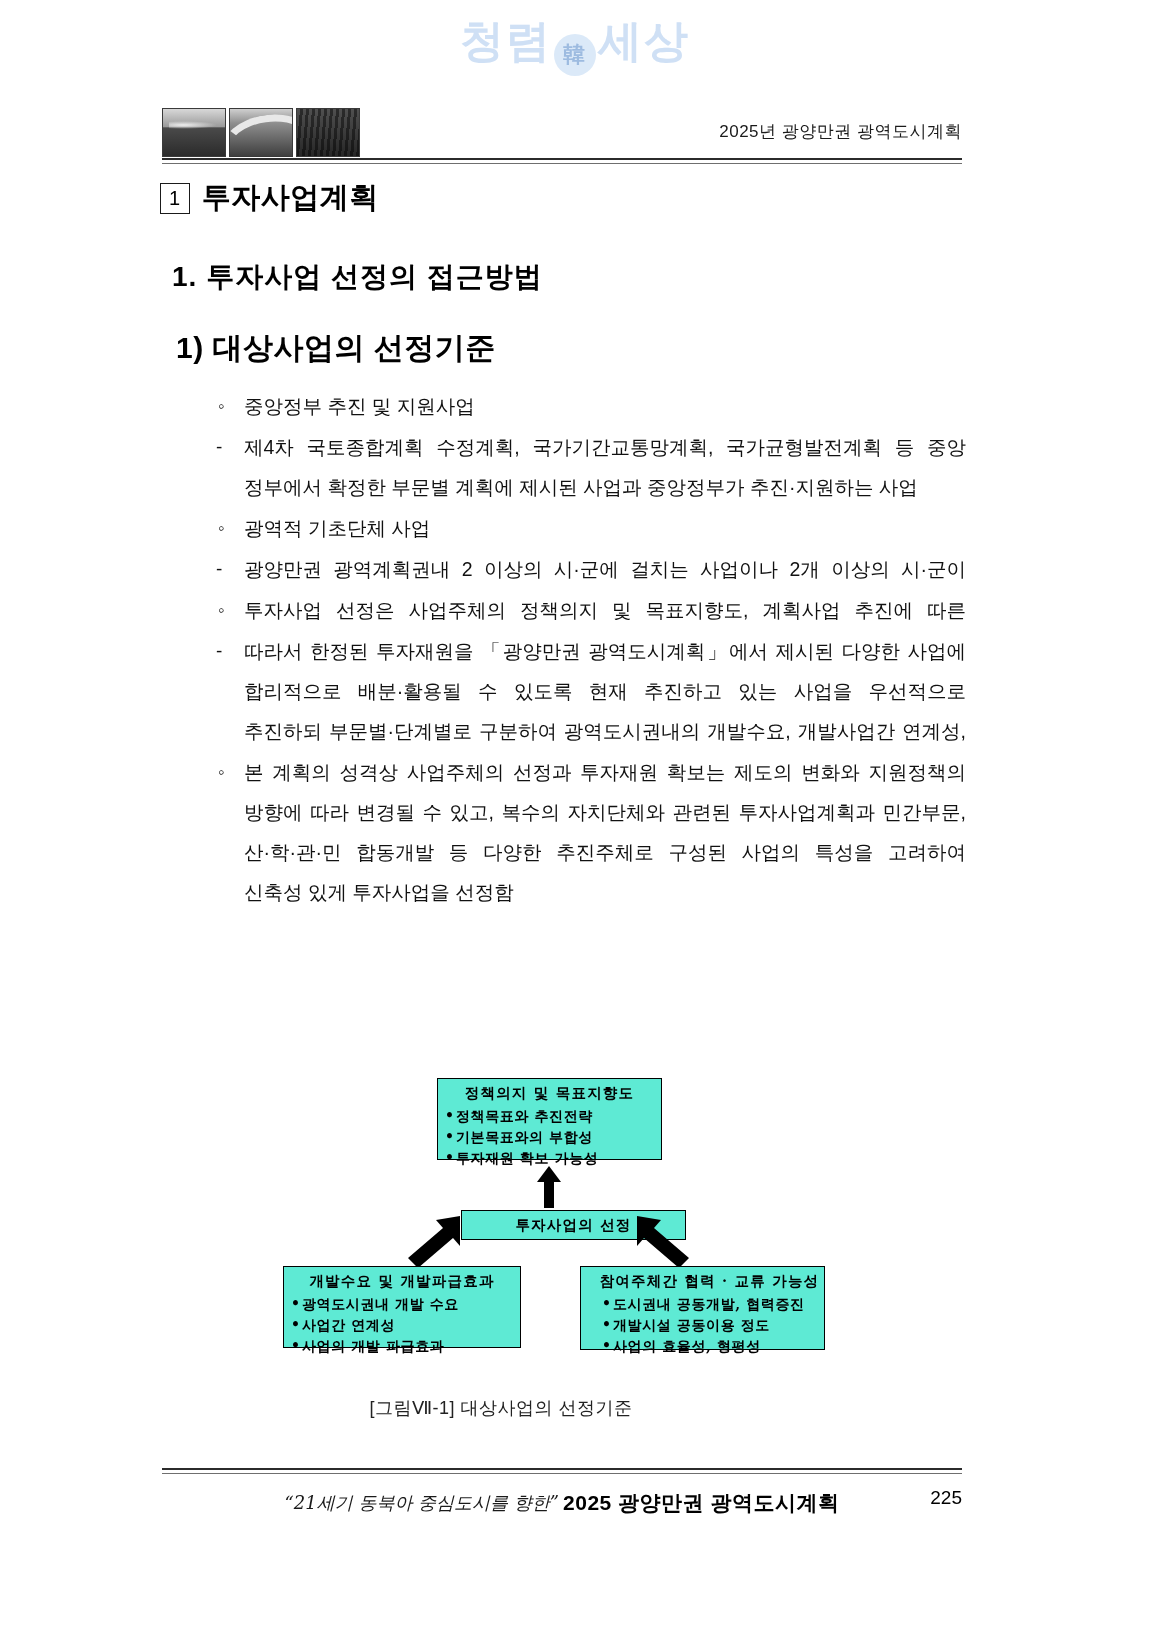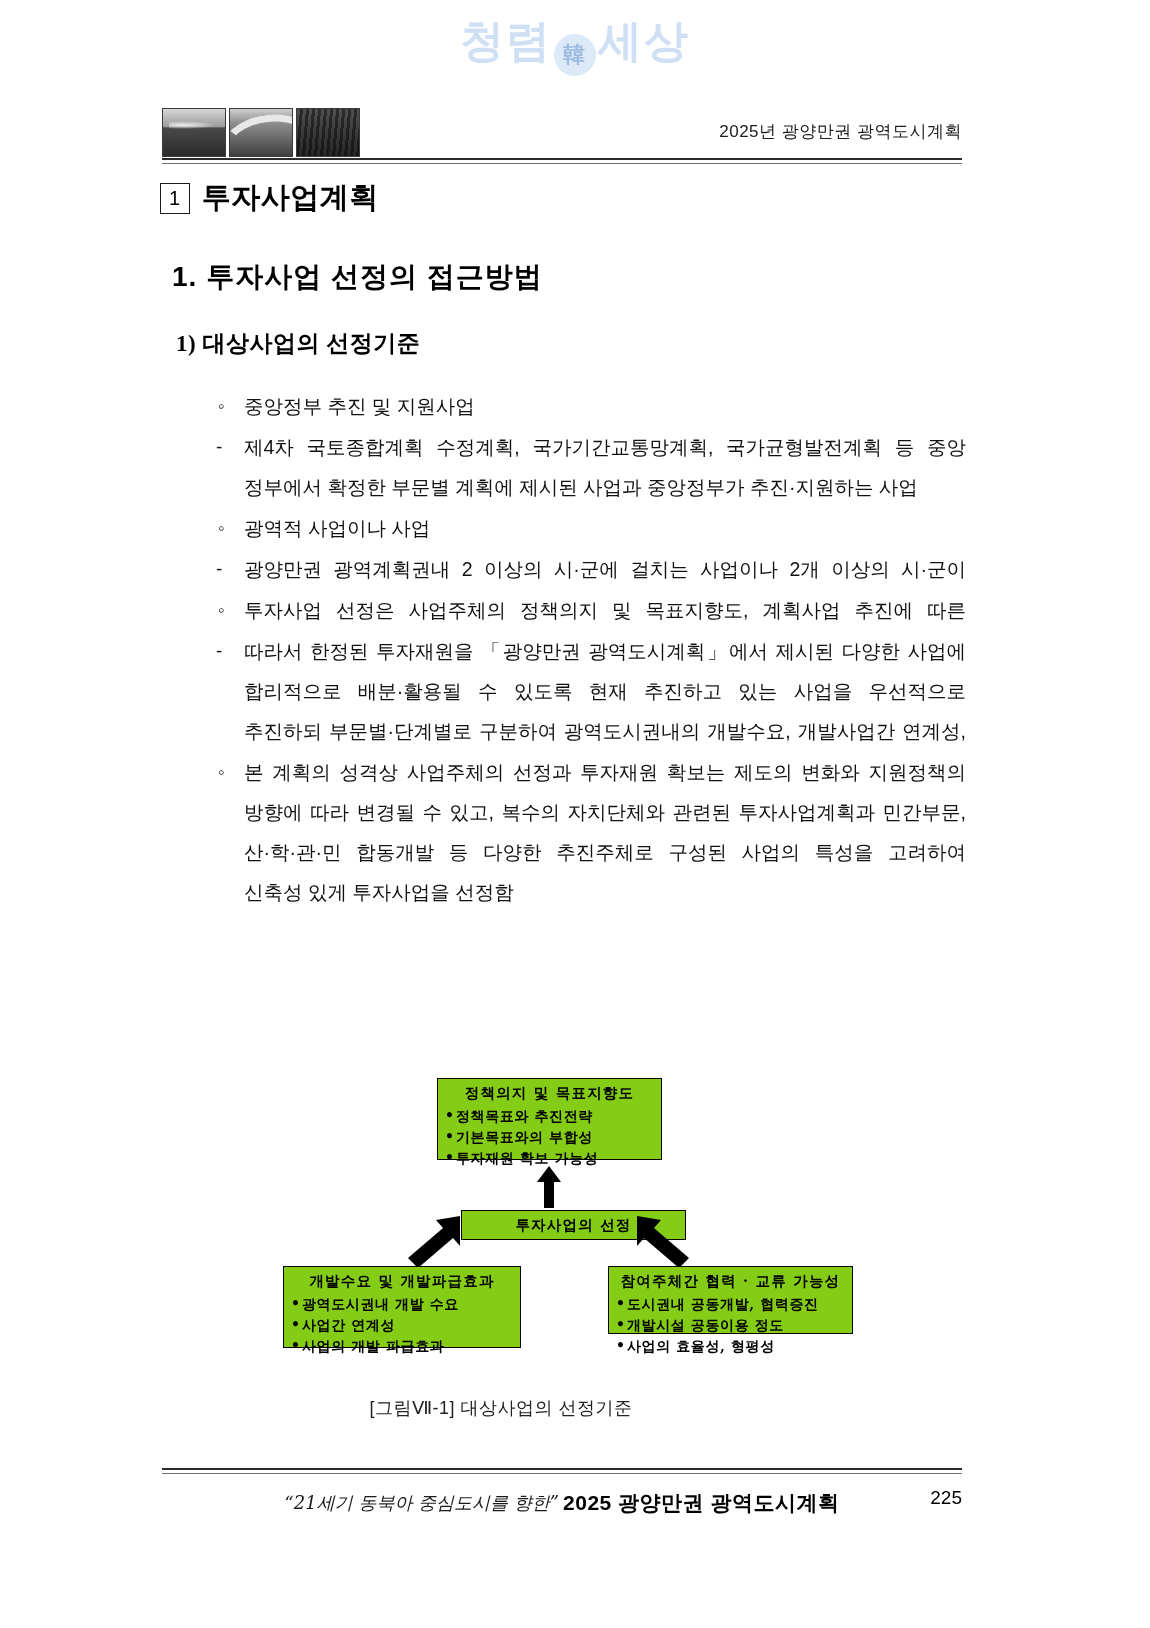--- a/index.html
+++ b/index.html
@@ -147,25 +147,24 @@
     font-size: 28px;
     font-weight: bold;
     letter-spacing: 1px;
     white-space: nowrap;
     text-align: right;
   }
   .h-sub {
     position: absolute;
     left: 176px;
     top: 328px;
-    font-size: 23px;
+    font-size: 30px;
     font-weight: bold;
     letter-spacing: 0.5px;
     white-space: nowrap;
-    font-family: Liberation Serif, serif;
   }
 
   
   .body {
     position: absolute;
     left: 214px;
     top: 386px;
     width: 752px;
     font-size: 19.5px;
     line-height: 40px;
@@ -201,21 +200,21 @@
   .diagram {
     position: absolute;
     left: 0;
     top: 1040px;
     width: 1150px;
     height: 330px;
   }
   .dbox {
     position: absolute;
     border: 1.6px solid #000;
-    background: #84cc16;
+    background: #5eead4;
     box-sizing: border-box;
     font-family: "DejaVu Serif", "Liberation Serif", serif;
     color: #000;
   }
   .dbox .dtitle {
     text-align: center;
     font-size: 14.5px;
     font-weight: bold;
     letter-spacing: 1.2px;
     margin: 5px 0 3px 0;
@@ -237,21 +236,21 @@
     content: "\2022";
     position: absolute;
     left: 0;
     top: -1px;
     font-size: 14px;
   }
 
   #box-top     { left: 437px; top: 38px;  width: 225px; height: 82px; }
   #box-center  { left: 437px; top: 170px; width: 225px; height: 30px; margin-left: 24px; }
   #box-bleft   { left: 283px; top: 226px; width: 238px; height: 82px; }
-  #box-bright  { left: 608px; top: 226px; width: 245px; height: 68px; }
+  #box-bright  { left: 580px; top: 226px; width: 245px; height: 84px; padding-left: 14px; }
 
   #box-center .dtitle { margin: 5px 0 0 0; }
 
   .arrow-up {
     position: absolute;
     left: 536px;
     top: 126px;
     width: 26px;
     height: 42px;
   }
@@ -348,21 +347,21 @@
         <span class="mk">◦</span>
         <div class="ln">중앙정부 추진 및 지원사업</div>
       </div>
       <div class="blk dash">
         <span class="mk">-</span>
         <div class="ln just">제4차 국토종합계획 수정계획, 국가기간교통망계획, 국가균형발전계획 등 중앙</div>
         <div class="ln">정부에서 확정한 부문별 계획에 제시된 사업과 중앙정부가 추진·지원하는 사업</div>
       </div>
       <div class="blk">
         <span class="mk">◦</span>
-        <div class="ln">광역적 사업이나 사업</div>
+        <div class="ln">광역적 기초단체 사업</div>
       </div>
       <div class="blk dash">
         <span class="mk">-</span>
         <div class="ln just">광양만권 광역계획권내 2 이상의 시·군에 걸치는 사업이나 2개 이상의 시·군이</div>
       </div>
       <div class="blk">
         <span class="mk">◦</span>
         <div class="ln just">투자사업 선정은 사업주체의 정책의지 및 목표지향도, 계획사업 추진에 따른</div>
       </div>
       <div class="blk dash">

